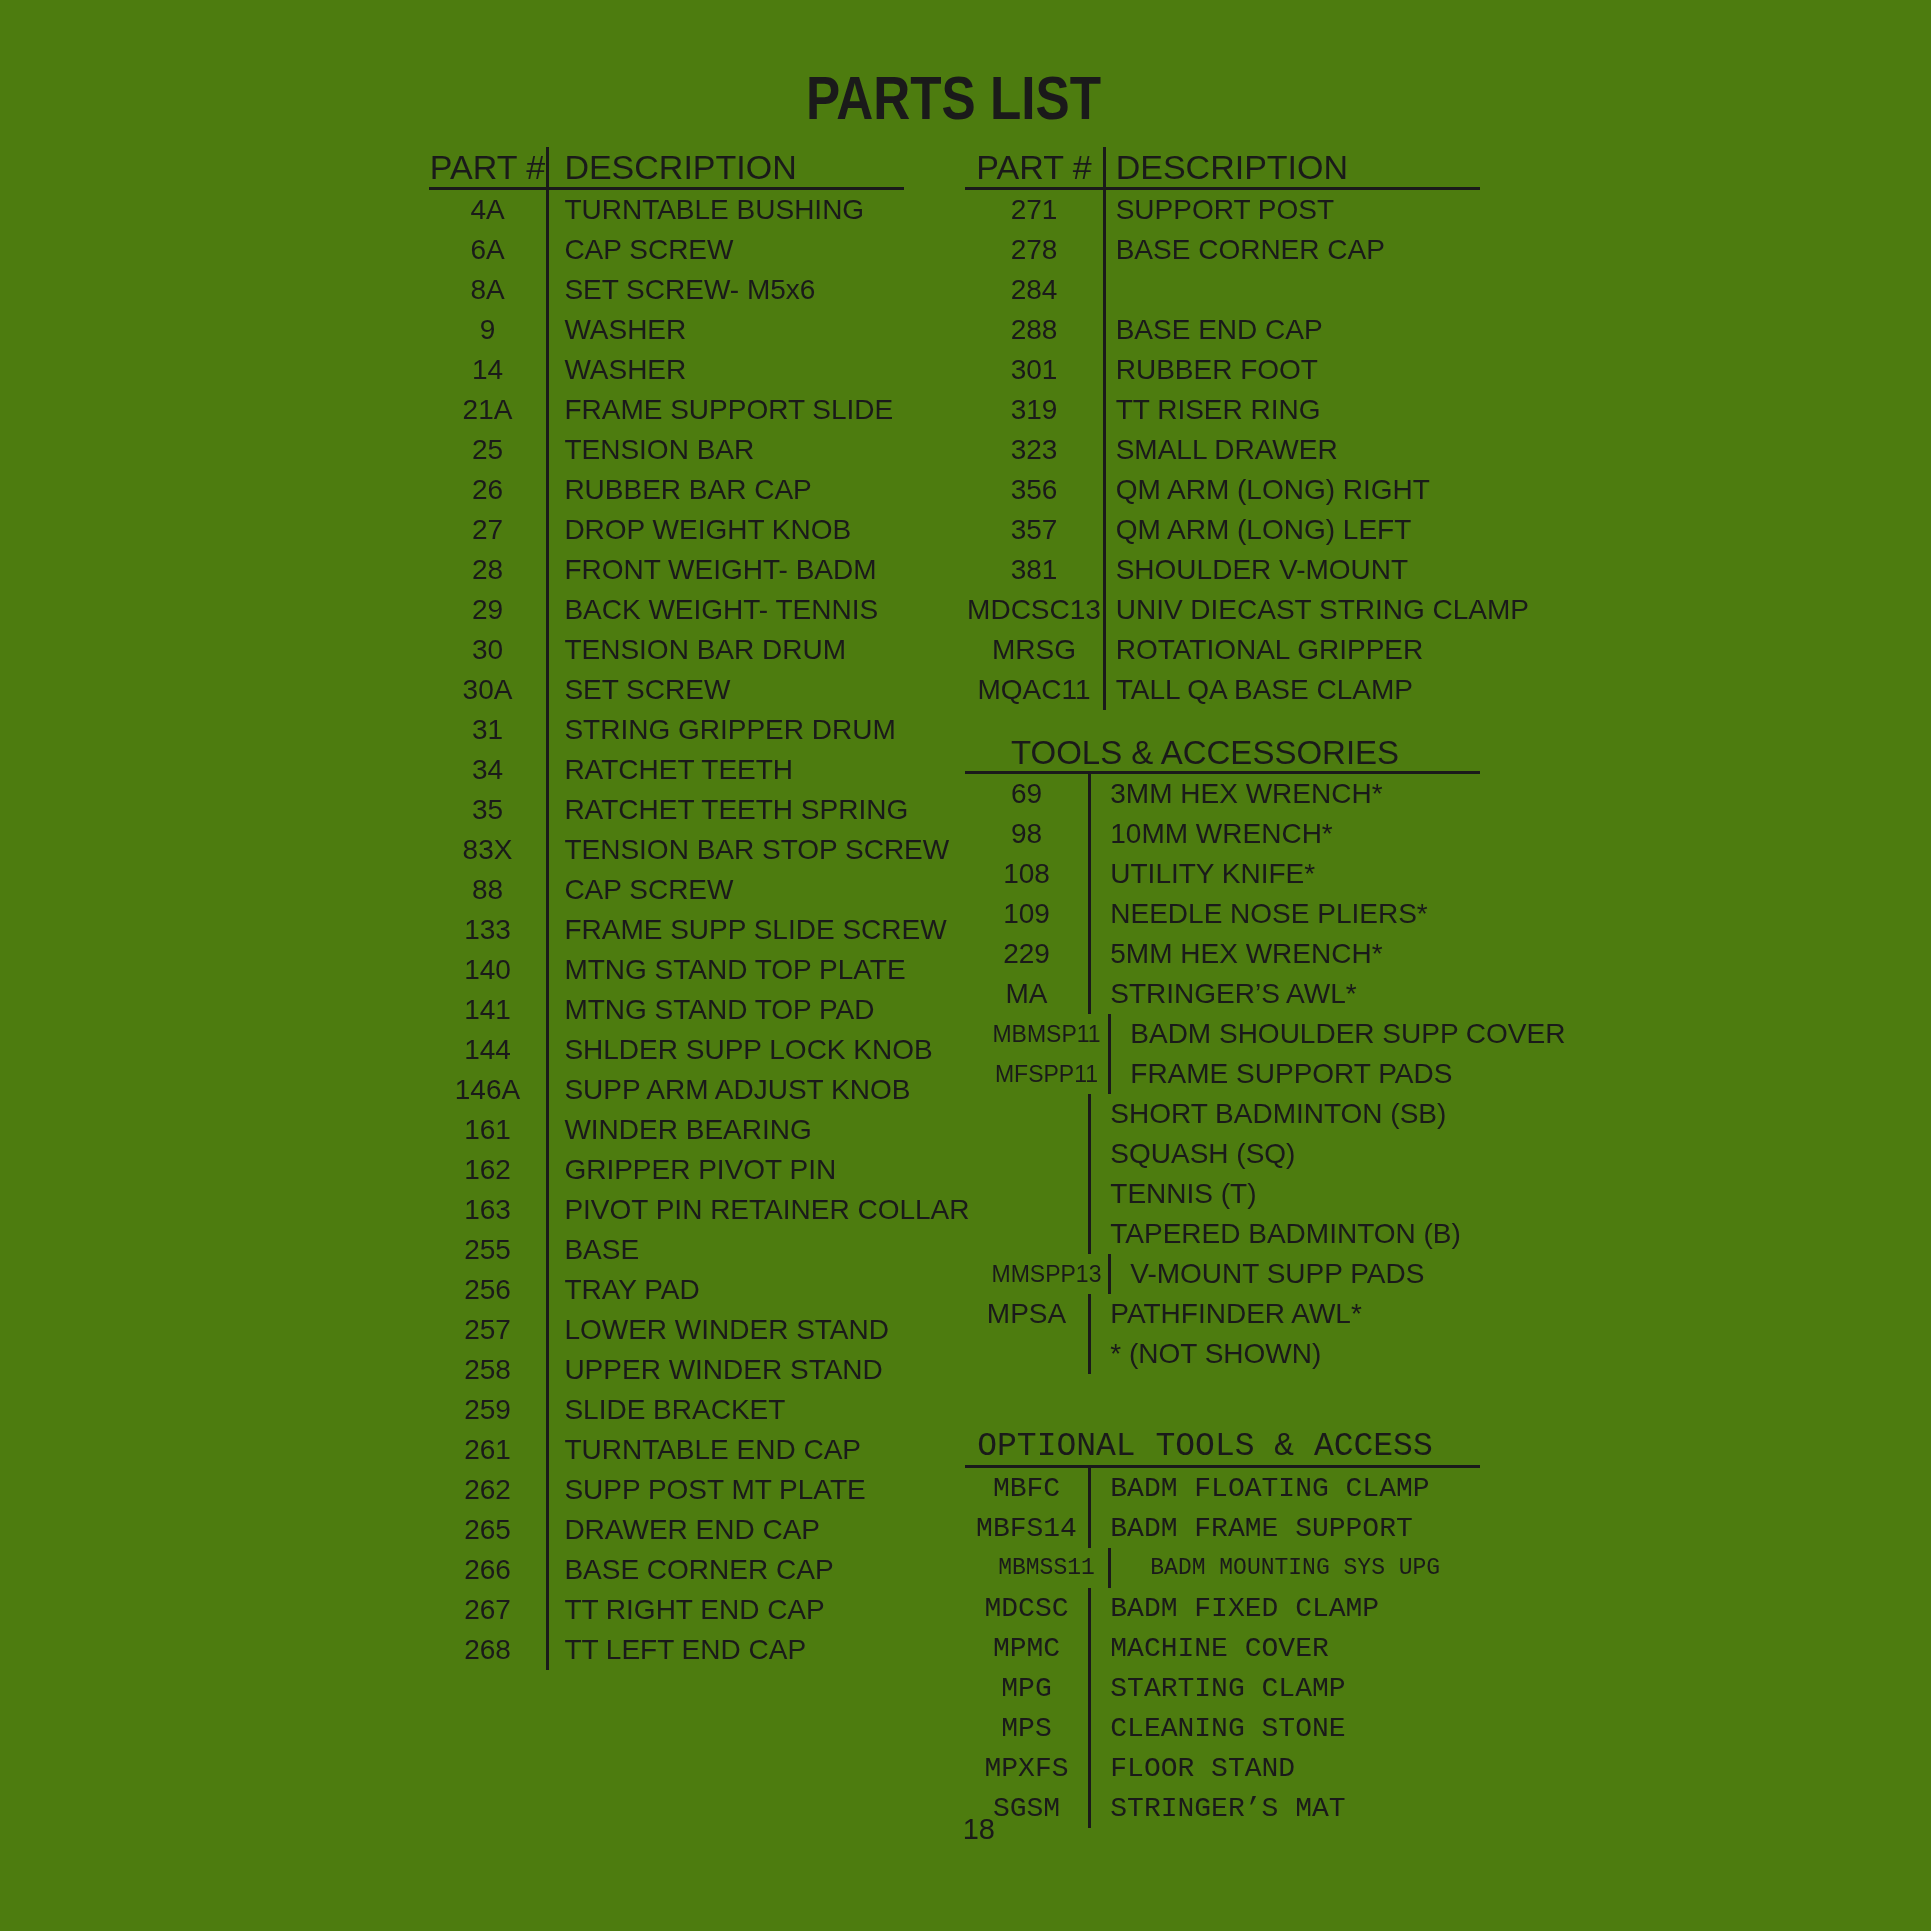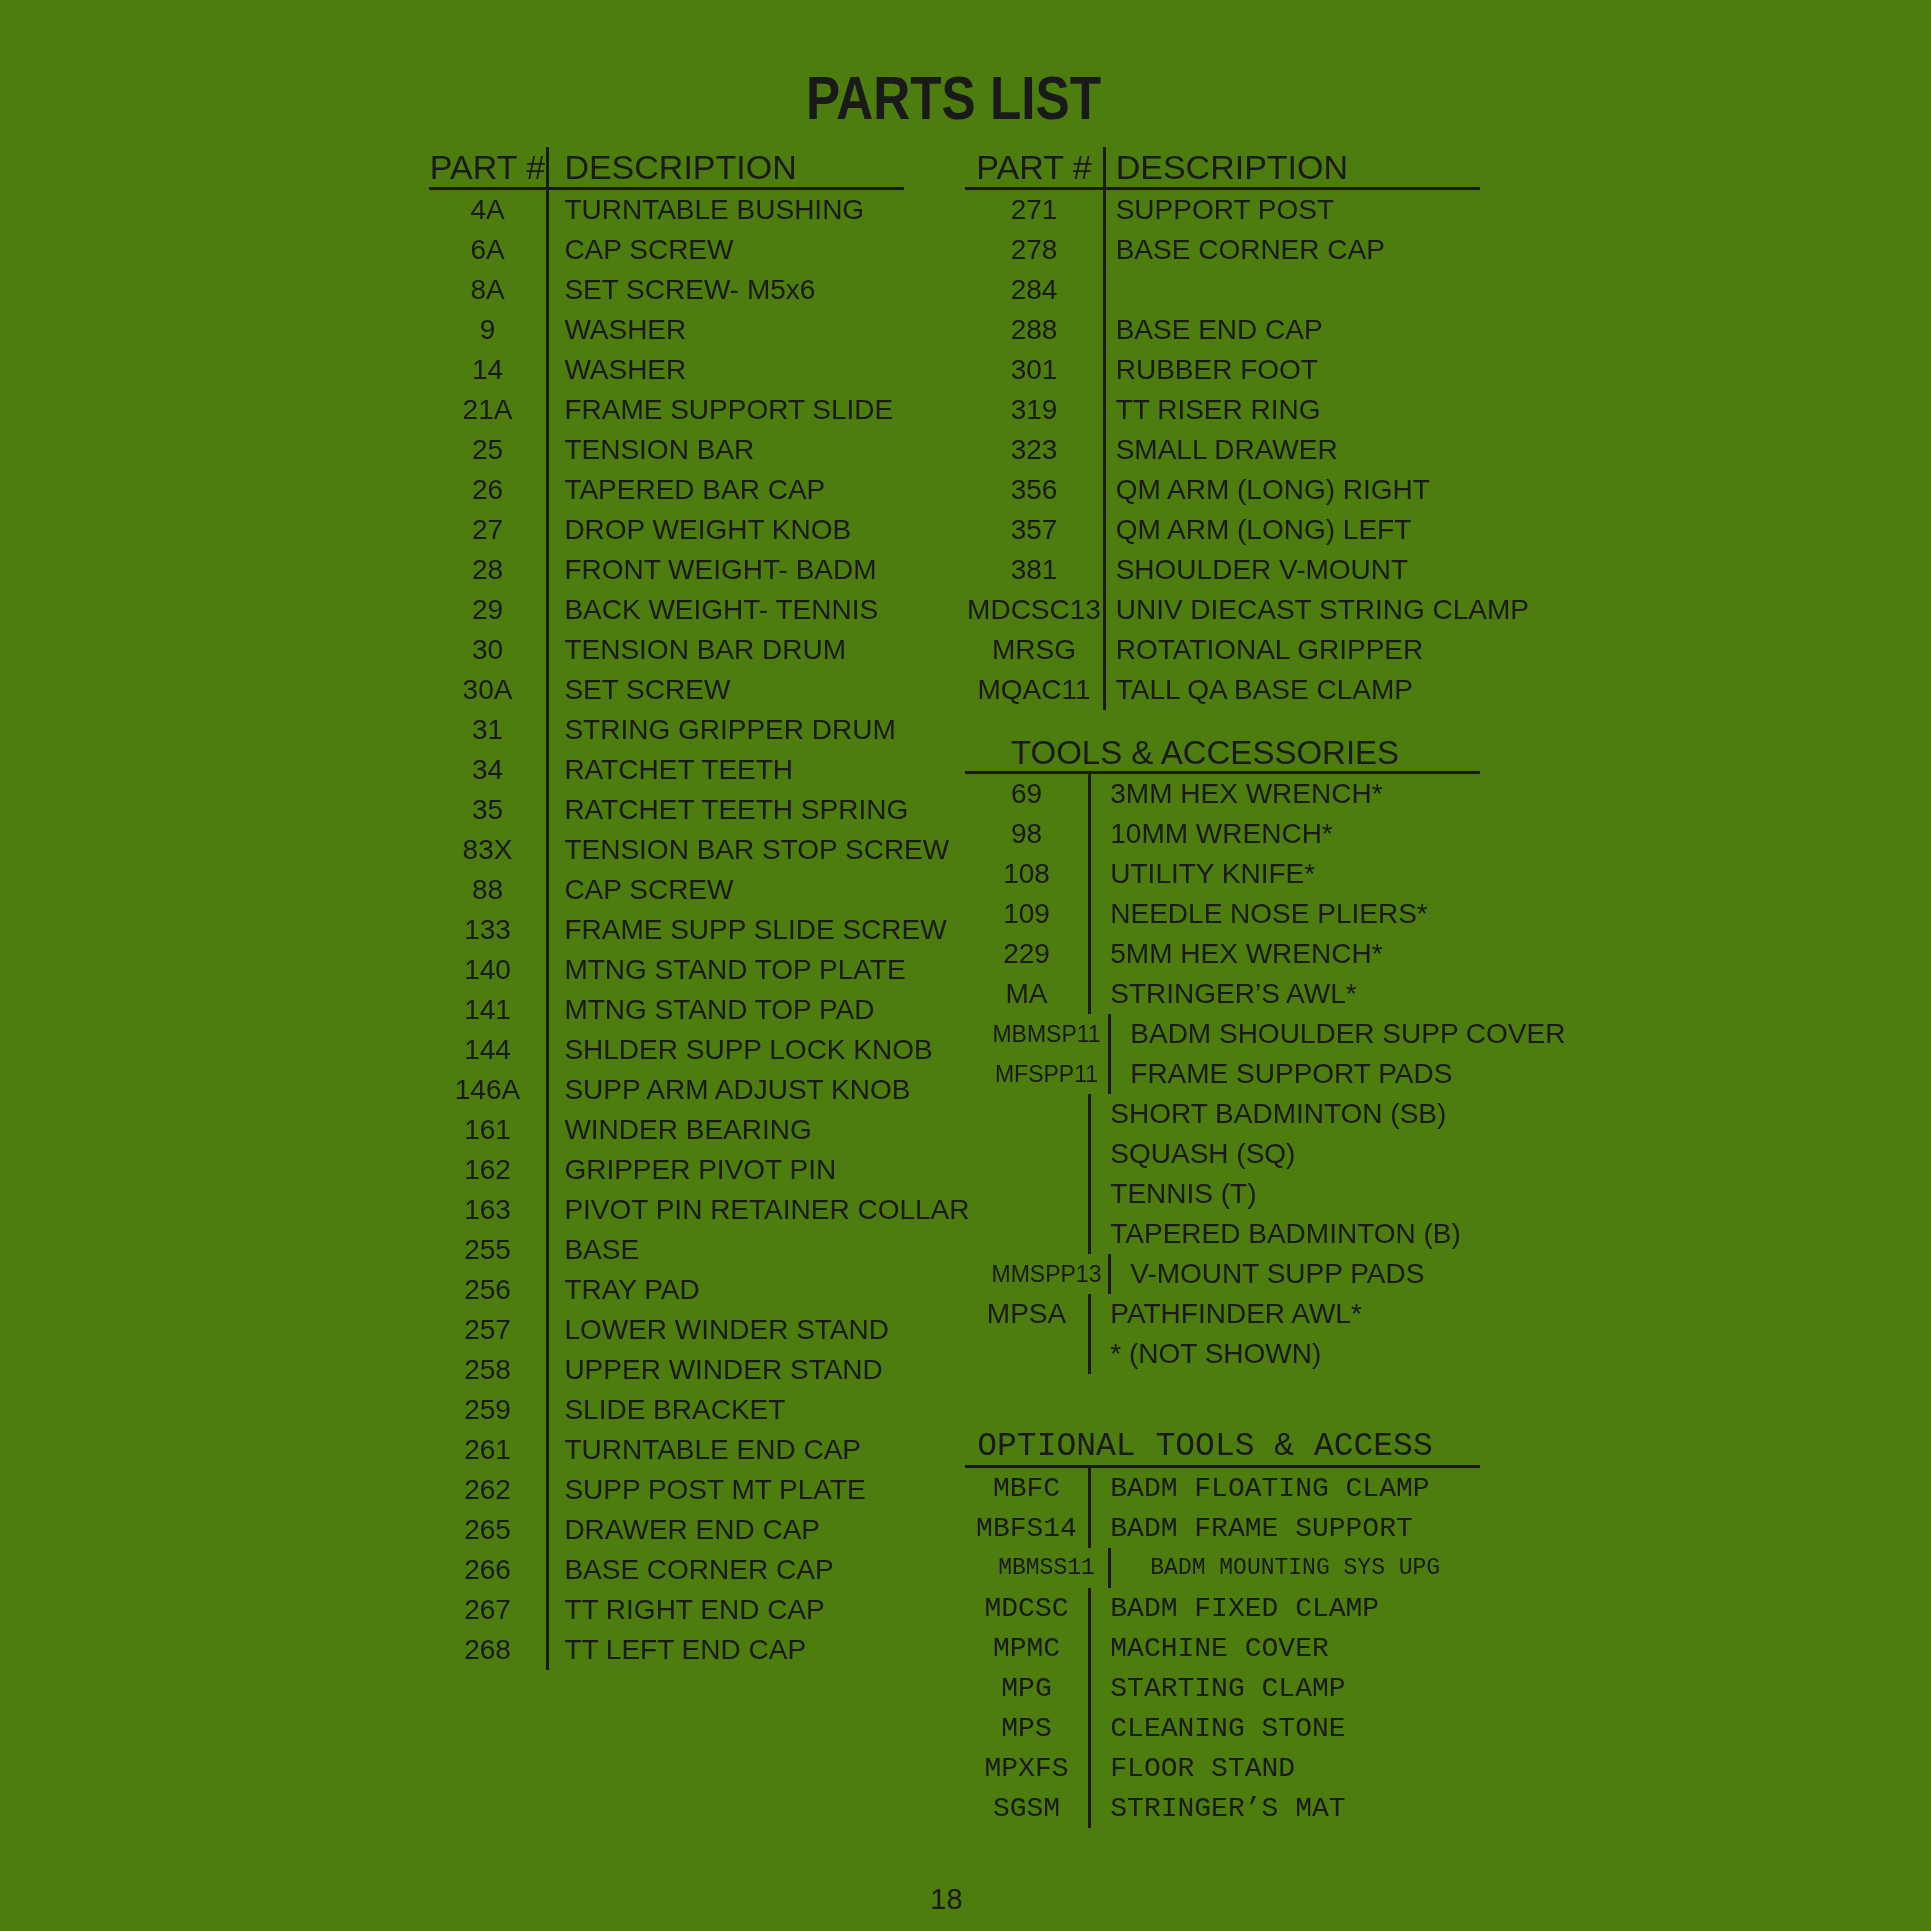--- a/index.html
+++ b/index.html
@@ -27,21 +27,21 @@
   .tools-sec{top:724px;}
   .opt-sec{top:1418px;font-family:Liberation Mono, monospace;}
   .section-heading{
     height:47px;border-bottom:3.9px solid #1a1a1a;
     display:flex;align-items:flex-end;justify-content:center;
     font-size:33px;padding-right:35px;line-height:1.05;white-space:nowrap;
   }
   .section .part-col{width:126px;}
   .section .desc-col{padding-left:19.3px;}
   .small{font-size:23px;margin-left:20px;}
-  .page-num{position:absolute;left:898px;top:1883px;width:97px;text-align:center;font-size:29px;}
+  .page-num{position:absolute;left:898px;top:1813px;width:97px;text-align:right;font-size:29px;}
 </style>
 </head>
 <body>
 
 <div class="page">
 
   <div class="title">PARTS LIST</div>
 
   <div class="tbl left-tbl">
     <div class="tbl-header">
@@ -80,21 +80,21 @@
           <div class="desc-col cell-desc">FRAME SUPPORT SLIDE</div>
         </div>
 
         <div class="row">
           <div class="part-col cell-part">25</div>
           <div class="desc-col cell-desc">TENSION BAR</div>
         </div>
 
         <div class="row">
           <div class="part-col cell-part">26</div>
-          <div class="desc-col cell-desc">TAPERED BAR CAP</div>
+          <div class="desc-col cell-desc">RUBBER BAR CAP</div>
         </div>
 
         <div class="row">
           <div class="part-col cell-part">27</div>
           <div class="desc-col cell-desc">DROP WEIGHT KNOB</div>
         </div>
 
         <div class="row">
           <div class="part-col cell-part">28</div>
           <div class="desc-col cell-desc">FRONT WEIGHT- BADM</div>

